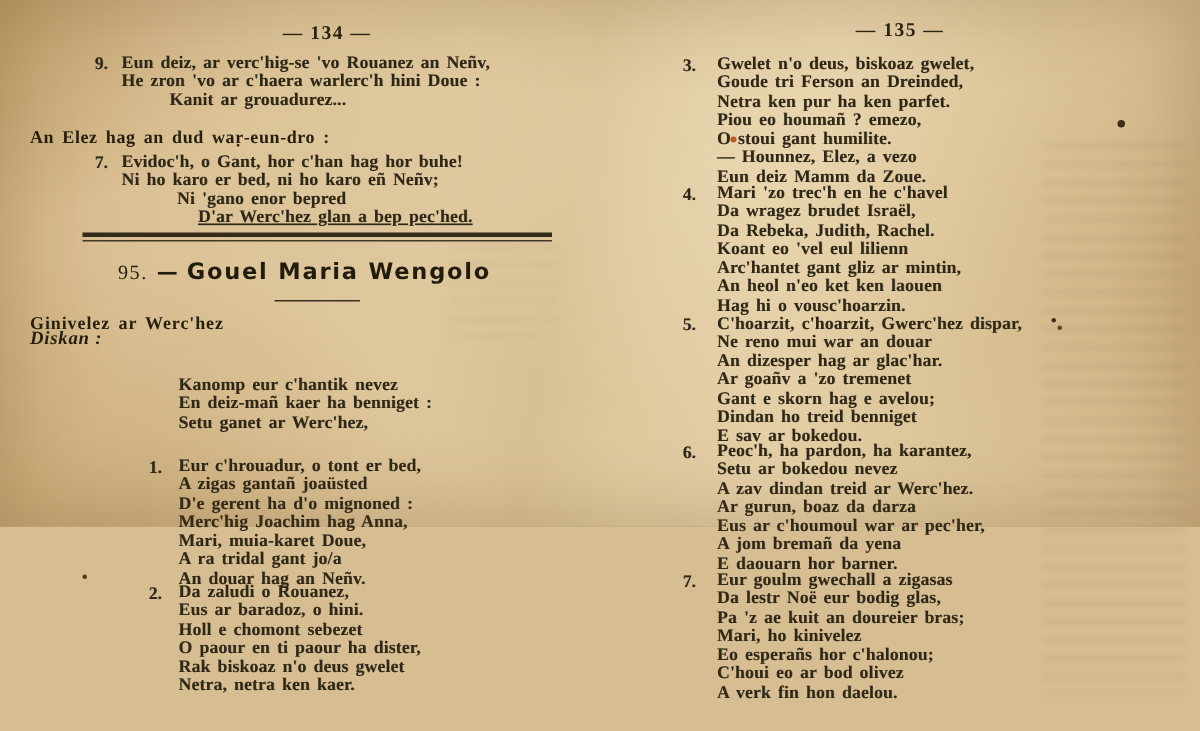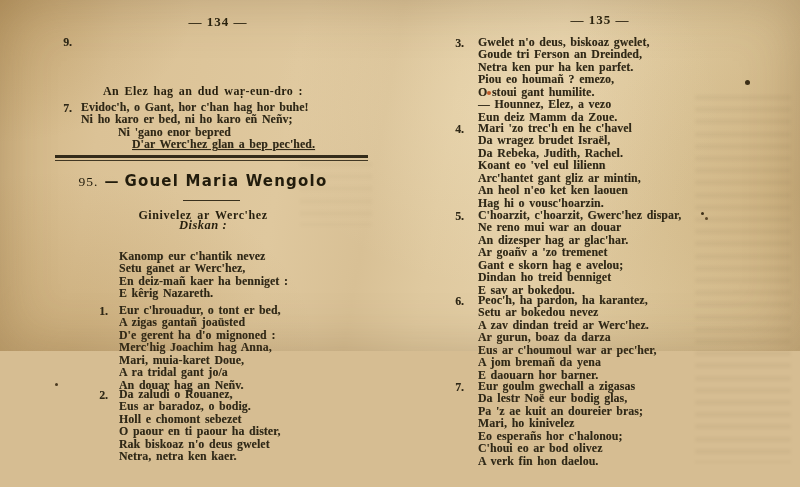--- a/index.html
+++ b/index.html
@@ -47,21 +47,21 @@
   .page-left .verse.hymn{padding-left:119px;}
   .page-left .verse.hymn .vnum{left:82px;width:26px;}
   
   .page-right .verse{padding-left:78px;}
   .page-right .verse .vnum{left:46px;width:18px;}
 
   .ind-a{padding-left:32px;}
   .ind-b{padding-left:37px;}
   .ind-c{padding-left:51px;text-decoration:underline;}
 
-  .centerline{position:absolute;left:20px;width:366px;text-align:center;}
+  .centerline{position:absolute;left:20px;width:366px;}
   .boldline{font:700 12px "Liberation Serif","DejaVu Serif",serif;letter-spacing:0.4px;word-spacing:2px;color:#261f0e;}
 
   .rule-double{
     position:absolute;left:55px;top:155px;width:313px;height:2px;
     border-top:3px solid rgba(38,31,16,0.92);
     border-bottom:1.4px solid rgba(38,31,16,0.85);
   }
   .section-head{
     position:absolute;top:172px;left:20px;width:366px;text-align:center;
     color:#221c0c;white-space:nowrap;
@@ -83,20 +83,25 @@
 </head>
 <body>
 
 <div class="book">
 
   <div class="page page-left">
     <div class="pgnum">— 134 —</div>
 
     <div class="verse plain" style="top:35px">
       <span class="vnum">9.</span>
+      <div>
+        <div class="ln">Eun deiz, ar verc'hig-se 'vo Rouanez an Neñv,</div>
+        <div class="ln">He zron 'vo ar c'haera warlerc'h hini Doue :</div>
+        <div class="ln ind-a">Kanit ar grouadurez...</div>
+      </div>
     </div>
 
     <div class="centerline boldline" style="top:84px">An Elez hag an dud waṛ-eun-dro :</div>
 
     <div class="verse plain" style="top:101px">
       <span class="vnum">7.</span>
       <div>
         <div class="ln">Evidoc'h, o Gant, hor c'han hag hor buhe!</div>
         <div class="ln">Ni ho karo er bed, ni ho karo eñ Neñv;</div>
         <div class="ln ind-b">Ni 'gano enor bepred</div>
@@ -109,43 +114,42 @@
     <div class="section-head">
       <span class="num">95.</span><span class="dash">—</span><span class="title">Gouel Maria Wengolo</span>
     </div>
     <div class="head-rule"></div>
 
     <div class="centerline subtitle">Ginivelez ar Werc'hez</div>
     <div class="centerline diskan">Diskan :</div>
 
     <div class="refrain">
       <div class="ln">Kanomp eur c'hantik nevez</div>
+      <div class="ln">En deiz-mañ kaer ha benniget :</div>
       <div class="ln">Setu ganet ar Werc'hez,</div>
-      <div class="ln">En deiz-mañ kaer ha benniget :</div>
-      <div class="ln">E kêrig Nazareth.</div>
     </div>
 
     <div class="verse hymn" style="top:304px">
       <span class="vnum">1.</span>
       <div>
         <div class="ln">Eur c'hrouadur, o tont er bed,</div>
         <div class="ln">A zigas gantañ joaüsted</div>
         <div class="ln">D'e gerent ha d'o mignoned :</div>
         <div class="ln">Merc'hig Joachim hag Anna,</div>
         <div class="ln">Mari, muia-karet Doue,</div>
         <div class="ln">A ra tridal gant jo/a</div>
         <div class="ln">An douar hag an Neñv.</div>
       </div>
     </div>
 
     <div class="verse hymn" style="top:388px">
       <span class="vnum">2.</span>
       <div>
         <div class="ln">Da zaludi o Rouanez,</div>
-        <div class="ln">Eus ar baradoz, o bodig.</div>
+        <div class="ln">Eus ar baradoz, o hini.</div>
         <div class="ln">Holl e chomont sebezet</div>
         <div class="ln">O paour en ti paour ha dister,</div>
         <div class="ln">Rak biskoaz n'o deus gwelet</div>
         <div class="ln">Netra, netra ken kaer.</div>
       </div>
     </div>
   </div>
 
   <div class="page page-right">
     <div class="pgnum">— 135 —</div>

